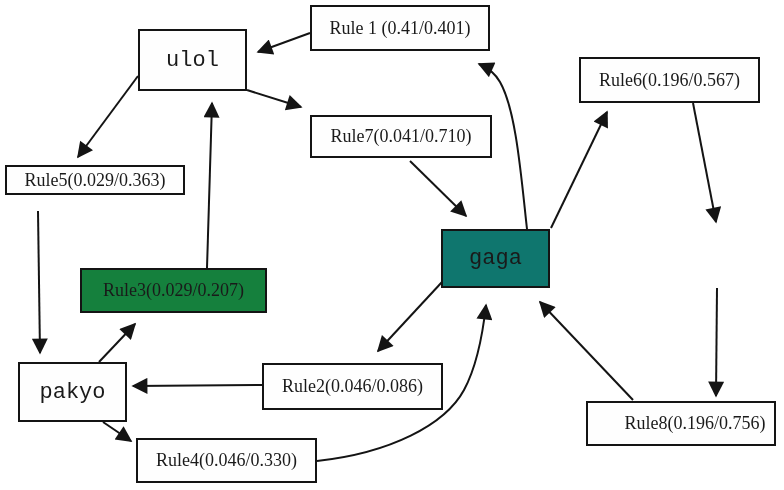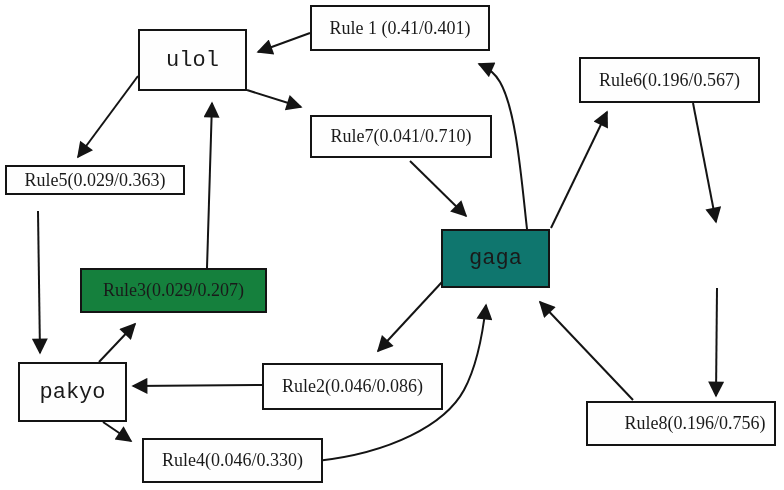--- a/index.html
+++ b/index.html
@@ -94,19 +94,19 @@
     </div>
     <div class="node rule" style="left: 80px; top: 268px; width: 187px; height: 45px; border-color: rgb(20, 20, 20); background: #15803d; color: rgb(26, 26, 26);">
       <span>Rule3(0.029/0.207)</span>
     </div>
     <div class="node entity" style="left: 18px; top: 362px; width: 109px; height: 60px; border-color: rgb(20, 20, 20); background: rgb(254, 254, 254); color: rgb(26, 26, 26);">
       <span>pakyo</span>
     </div>
     <div class="node rule" style="left: 262px; top: 363px; width: 181px; height: 47px; border-color: rgb(20, 20, 20); background: rgb(254, 254, 254); color: rgb(26, 26, 26);">
       <span>Rule2(0.046/0.086)</span>
     </div>
-    <div class="node rule" style="left: 142px; top: 438px; width: 181px; height: 45px; border-color: rgb(20, 20, 20); background: rgb(254, 254, 254); color: rgb(26, 26, 26);">
+    <div class="node rule" style="left: 136px; top: 438px; width: 181px; height: 45px; border-color: rgb(20, 20, 20); background: rgb(254, 254, 254); color: rgb(26, 26, 26);">
       <span>Rule4(0.046/0.330)</span>
     </div>
     <div class="node rule" style="left: 586px; top: 401px; width: 190px; height: 45px; border-color: rgb(20, 20, 20); background: rgb(254, 254, 254); color: rgb(26, 26, 26); padding-left: 28px;">
       <span>Rule8(0.196/0.756)</span>
     </div>
   </div>
 
 </body></html>

